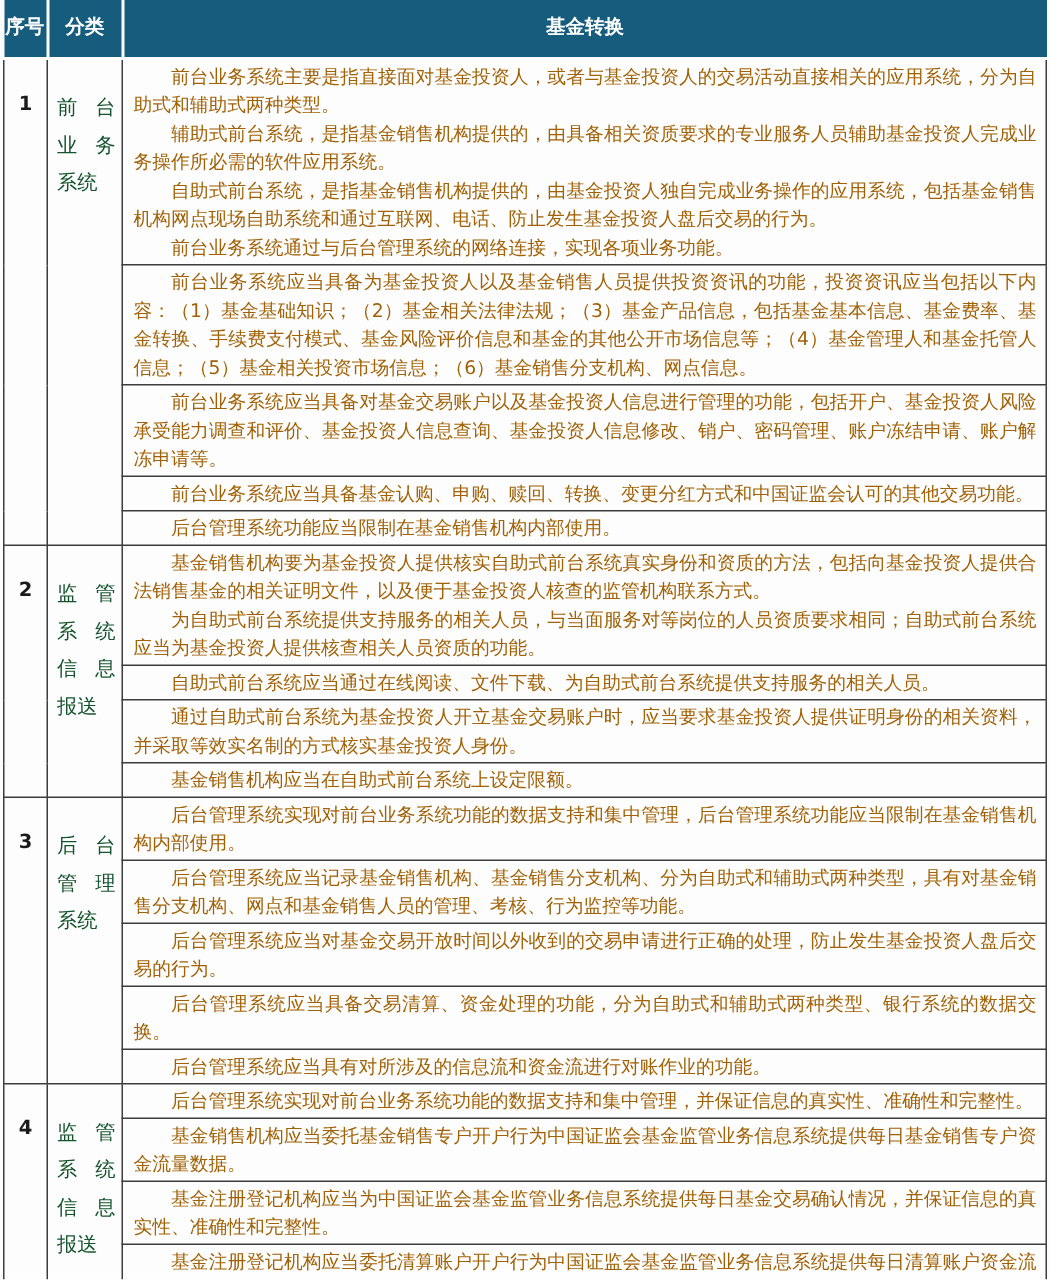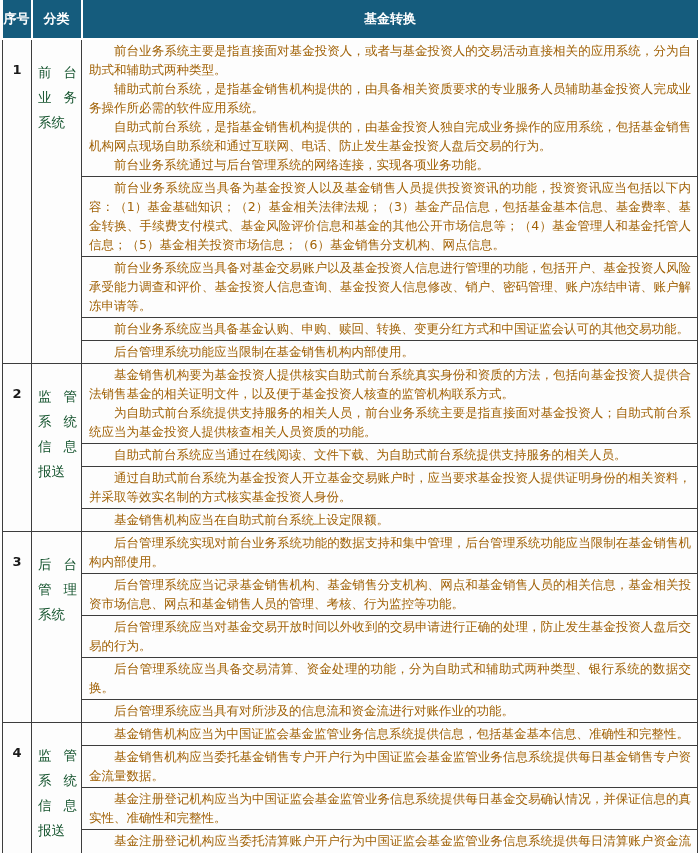--- a/index.html
+++ b/index.html
@@ -120,21 +120,21 @@
         <tr>
           <td class="cell-content">
             <p>后台管理系统功能应当限制在基金销售机构内部使用。</p>
           </td>
         </tr>
         <tr>
           <td class="cell-no" rowspan="4">2</td>
           <td class="cell-cat" rowspan="4">监管系统信息报送</td>
           <td class="cell-content">
             <p>基金销售机构要为基金投资人提供核实自助式前台系统真实身份和资质的方法，包括向基金投资人提供合法销售基金的相关证明文件，以及便于基金投资人核查的监管机构联系方式。</p>
-            <p>为自助式前台系统提供支持服务的相关人员，前台业务系统主要是指直接面对基金投资人；自助式前台系统应当为基金投资人提供核查相关人员资质的功能。</p>
+            <p>为自助式前台系统提供支持服务的相关人员，与当面服务对等岗位的人员资质要求相同；自助式前台系统应当为基金投资人提供核查相关人员资质的功能。</p>
           </td>
         </tr>
         <tr>
           <td class="cell-content">
             <p>自助式前台系统应当通过在线阅读、文件下载、为自助式前台系统提供支持服务的相关人员。</p>
           </td>
         </tr>
         <tr>
           <td class="cell-content">
             <p>通过自助式前台系统为基金投资人开立基金交易账户时，应当要求基金投资人提供证明身份的相关资料，并采取等效实名制的方式核实基金投资人身份。</p>
@@ -147,21 +147,21 @@
         </tr>
         <tr>
           <td class="cell-no" rowspan="5">3</td>
           <td class="cell-cat" rowspan="5">后台管理系统</td>
           <td class="cell-content">
             <p>后台管理系统实现对前台业务系统功能的数据支持和集中管理，后台管理系统功能应当限制在基金销售机构内部使用。</p>
           </td>
         </tr>
         <tr>
           <td class="cell-content">
-            <p>后台管理系统应当记录基金销售机构、基金销售分支机构、网点和基金销售人员的相关信息，基金相关投资市场信息、网点和基金销售人员的管理、考核、行为监控等功能。</p>
+            <p>后台管理系统应当记录基金销售机构、基金销售分支机构、分为自助式和辅助式两种类型，具有对基金销售分支机构、网点和基金销售人员的管理、考核、行为监控等功能。</p>
           </td>
         </tr>
         <tr>
           <td class="cell-content">
             <p>后台管理系统应当对基金交易开放时间以外收到的交易申请进行正确的处理，防止发生基金投资人盘后交易的行为。</p>
           </td>
         </tr>
         <tr>
           <td class="cell-content">
             <p>后台管理系统应当具备交易清算、资金处理的功能，分为自助式和辅助式两种类型、银行系统的数据交换。</p>
@@ -169,21 +169,21 @@
         </tr>
         <tr>
           <td class="cell-content">
             <p>后台管理系统应当具有对所涉及的信息流和资金流进行对账作业的功能。</p>
           </td>
         </tr>
         <tr>
           <td class="cell-no" rowspan="4">4</td>
           <td class="cell-cat" rowspan="4">监管系统信息报送</td>
           <td class="cell-content">
-            <p>基金销售机构应当为中国证监会基金监管业务信息系统提供信息，包括基金基本信息、准确性和完整性。</p>
+            <p>后台管理系统实现对前台业务系统功能的数据支持和集中管理，并保证信息的真实性、准确性和完整性。</p>
           </td>
         </tr>
         <tr>
           <td class="cell-content">
             <p>基金销售机构应当委托基金销售专户开户行为中国证监会基金监管业务信息系统提供每日基金销售专户资金流量数据。</p>
           </td>
         </tr>
         <tr>
           <td class="cell-content">
             <p>基金注册登记机构应当为中国证监会基金监管业务信息系统提供每日基金交易确认情况，并保证信息的真实性、准确性和完整性。</p>

